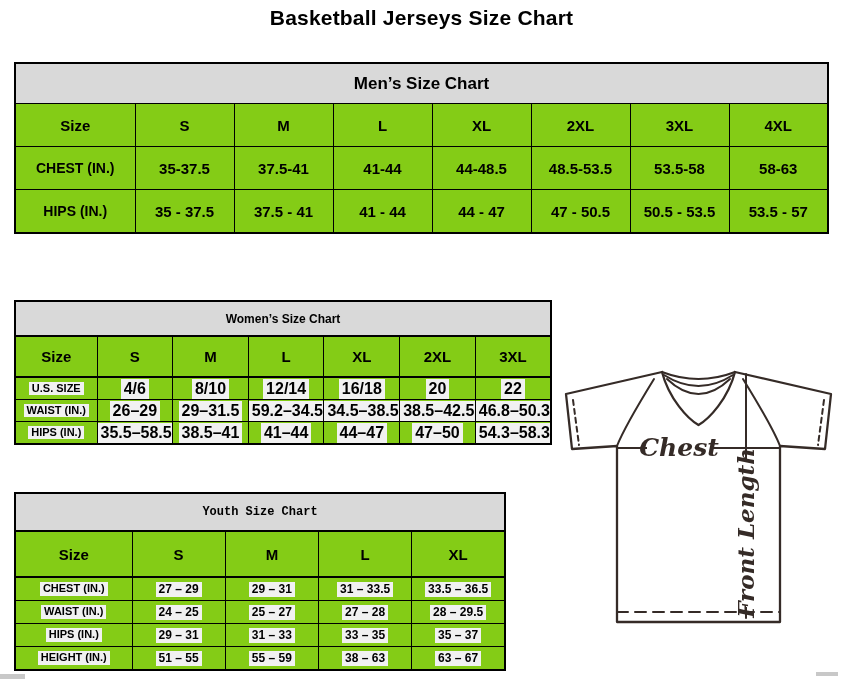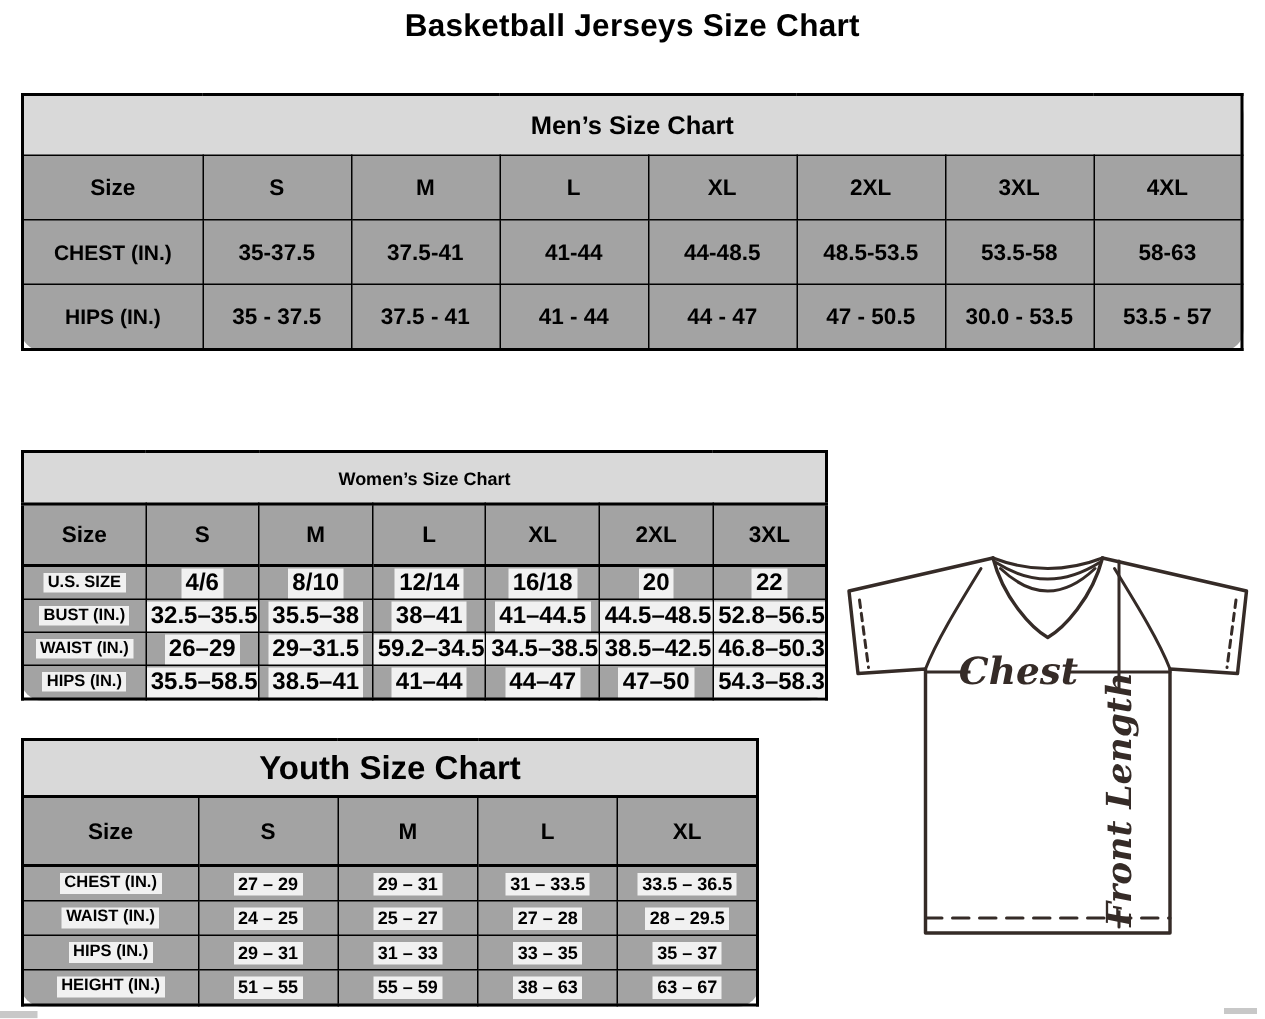--- a/index.html
+++ b/index.html
@@ -1,39 +1,39 @@
 <!DOCTYPE html>
 <html><head>
 <meta charset="utf-8">
 <style>
   html,body{margin:0;padding:0;background:#fff;}
   .page{position:relative;width:843px;height:679px;background:#fff;overflow:hidden;
         font-family:"Liberation Sans",sans-serif;color:#000;}
   .title{position:absolute;top:6px;left:0;width:100%;text-align:center;
          font-size:21px;font-weight:bold;letter-spacing:.2px;}
-  table.sizetable{position:absolute;border-collapse:collapse;table-layout:fixed;background:#a3a3a3;border-radius:14px;}
+  table.sizetable{position:absolute;border-collapse:collapse;table-layout:fixed;background:#84cc16;}
   .sizetable td{border:1px solid var(--border,#000);text-align:center;vertical-align:middle;
                 font-weight:bold;padding:0;overflow:hidden;white-space:nowrap;}
   .tcap{background:var(--header-bg,#d9d9d9);font-size:17px;}
   
   .mens{left:14px;top:62px;width:815px;border:2.5px solid var(--border,#000);}
   .mens td{border-width:1.5px;}
   .mens .cap td{height:39px;}
   .mens .head td{height:42px;font-size:15px;}
   .mens .data td{height:42px;font-size:15px;}
   .mens .data td.lblc{font-size:14px;}
   
   .womens{left:14px;top:300px;width:538px;border:2px solid var(--border,#000);}
   .womens .cap td{height:33px;font-size:12px;border-bottom-width:2px;}
   .womens .head td{height:39px;font-size:15px;border-bottom-width:2px;}
   .womens .data td{height:21px;font-size:16px;}
   .womens .data td.lblc{font-size:11px;}
   
   .youth{left:14px;top:492px;width:492px;border:2px solid var(--border,#000);}
-  .youth .cap td{height:36px;font-size:22px;border-bottom-width:2px;}
+  .youth .cap td{height:36px;font-size:12px;border-bottom-width:2px;font-family:Liberation Mono, monospace;}
   .youth .head td{height:44px;font-size:15px;border-bottom-width:2px;}
   .youth .data td{height:22px;font-size:12px;}
   .youth .data td.lblc{font-size:11px;}
   .hl{background:var(--highlight,#f1f1f1);padding:0 3px;display:inline-block;line-height:1.25;}
   
   .jersey{position:absolute;left:556px;top:360px;width:287px;height:278px;}
   .jersey .ln{fill:none;stroke:var(--diagram-stroke,#352b27);stroke-width:2.3;stroke-linejoin:round;stroke-linecap:round;}
   .jersey .thin{stroke-width:2;}
   .jersey .dash{stroke-dasharray:11 7;}
   .jersey .cuff{stroke-dasharray:5 4;stroke-width:2;}
@@ -87,21 +87,21 @@
       <td>53.5-58</td>
       <td>58-63</td>
     </tr>
     <tr class="data">
       <td class="lblc">HIPS (IN.)</td>
       <td>35 - 37.5</td>
       <td>37.5 - 41</td>
       <td>41 - 44</td>
       <td>44 - 47</td>
       <td>47 - 50.5</td>
-      <td>30.0 - 53.5</td>
+      <td>50.5 - 53.5</td>
       <td>53.5 - 57</td>
     </tr>
   </tbody>
     </table>
 
   <table class="sizetable womens">
     <colgroup>
         <col style="width:82px">
         <col>
         <col>
@@ -126,29 +126,20 @@
     <tr class="data">
       <td class="lblc"><span class="hl">U.S. SIZE</span></td>
       <td><span class="hl">4/6</span></td>
       <td><span class="hl">8/10</span></td>
       <td><span class="hl">12/14</span></td>
       <td><span class="hl">16/18</span></td>
       <td><span class="hl">20</span></td>
       <td><span class="hl">22</span></td>
     </tr>
     <tr class="data">
-      <td class="lblc"><span class="hl">BUST (IN.)</span></td>
-      <td><span class="hl">32.5–35.5</span></td>
-      <td><span class="hl">35.5–38</span></td>
-      <td><span class="hl">38–41</span></td>
-      <td><span class="hl">41–44.5</span></td>
-      <td><span class="hl">44.5–48.5</span></td>
-      <td><span class="hl">52.8–56.5</span></td>
-    </tr>
-    <tr class="data">
       <td class="lblc"><span class="hl">WAIST (IN.)</span></td>
       <td><span class="hl">26–29</span></td>
       <td><span class="hl">29–31.5</span></td>
       <td><span class="hl">59.2–34.5</span></td>
       <td><span class="hl">34.5–38.5</span></td>
       <td><span class="hl">38.5–42.5</span></td>
       <td><span class="hl">46.8–50.3</span></td>
     </tr>
     <tr class="data">
       <td class="lblc"><span class="hl">HIPS (IN.)</span></td>

